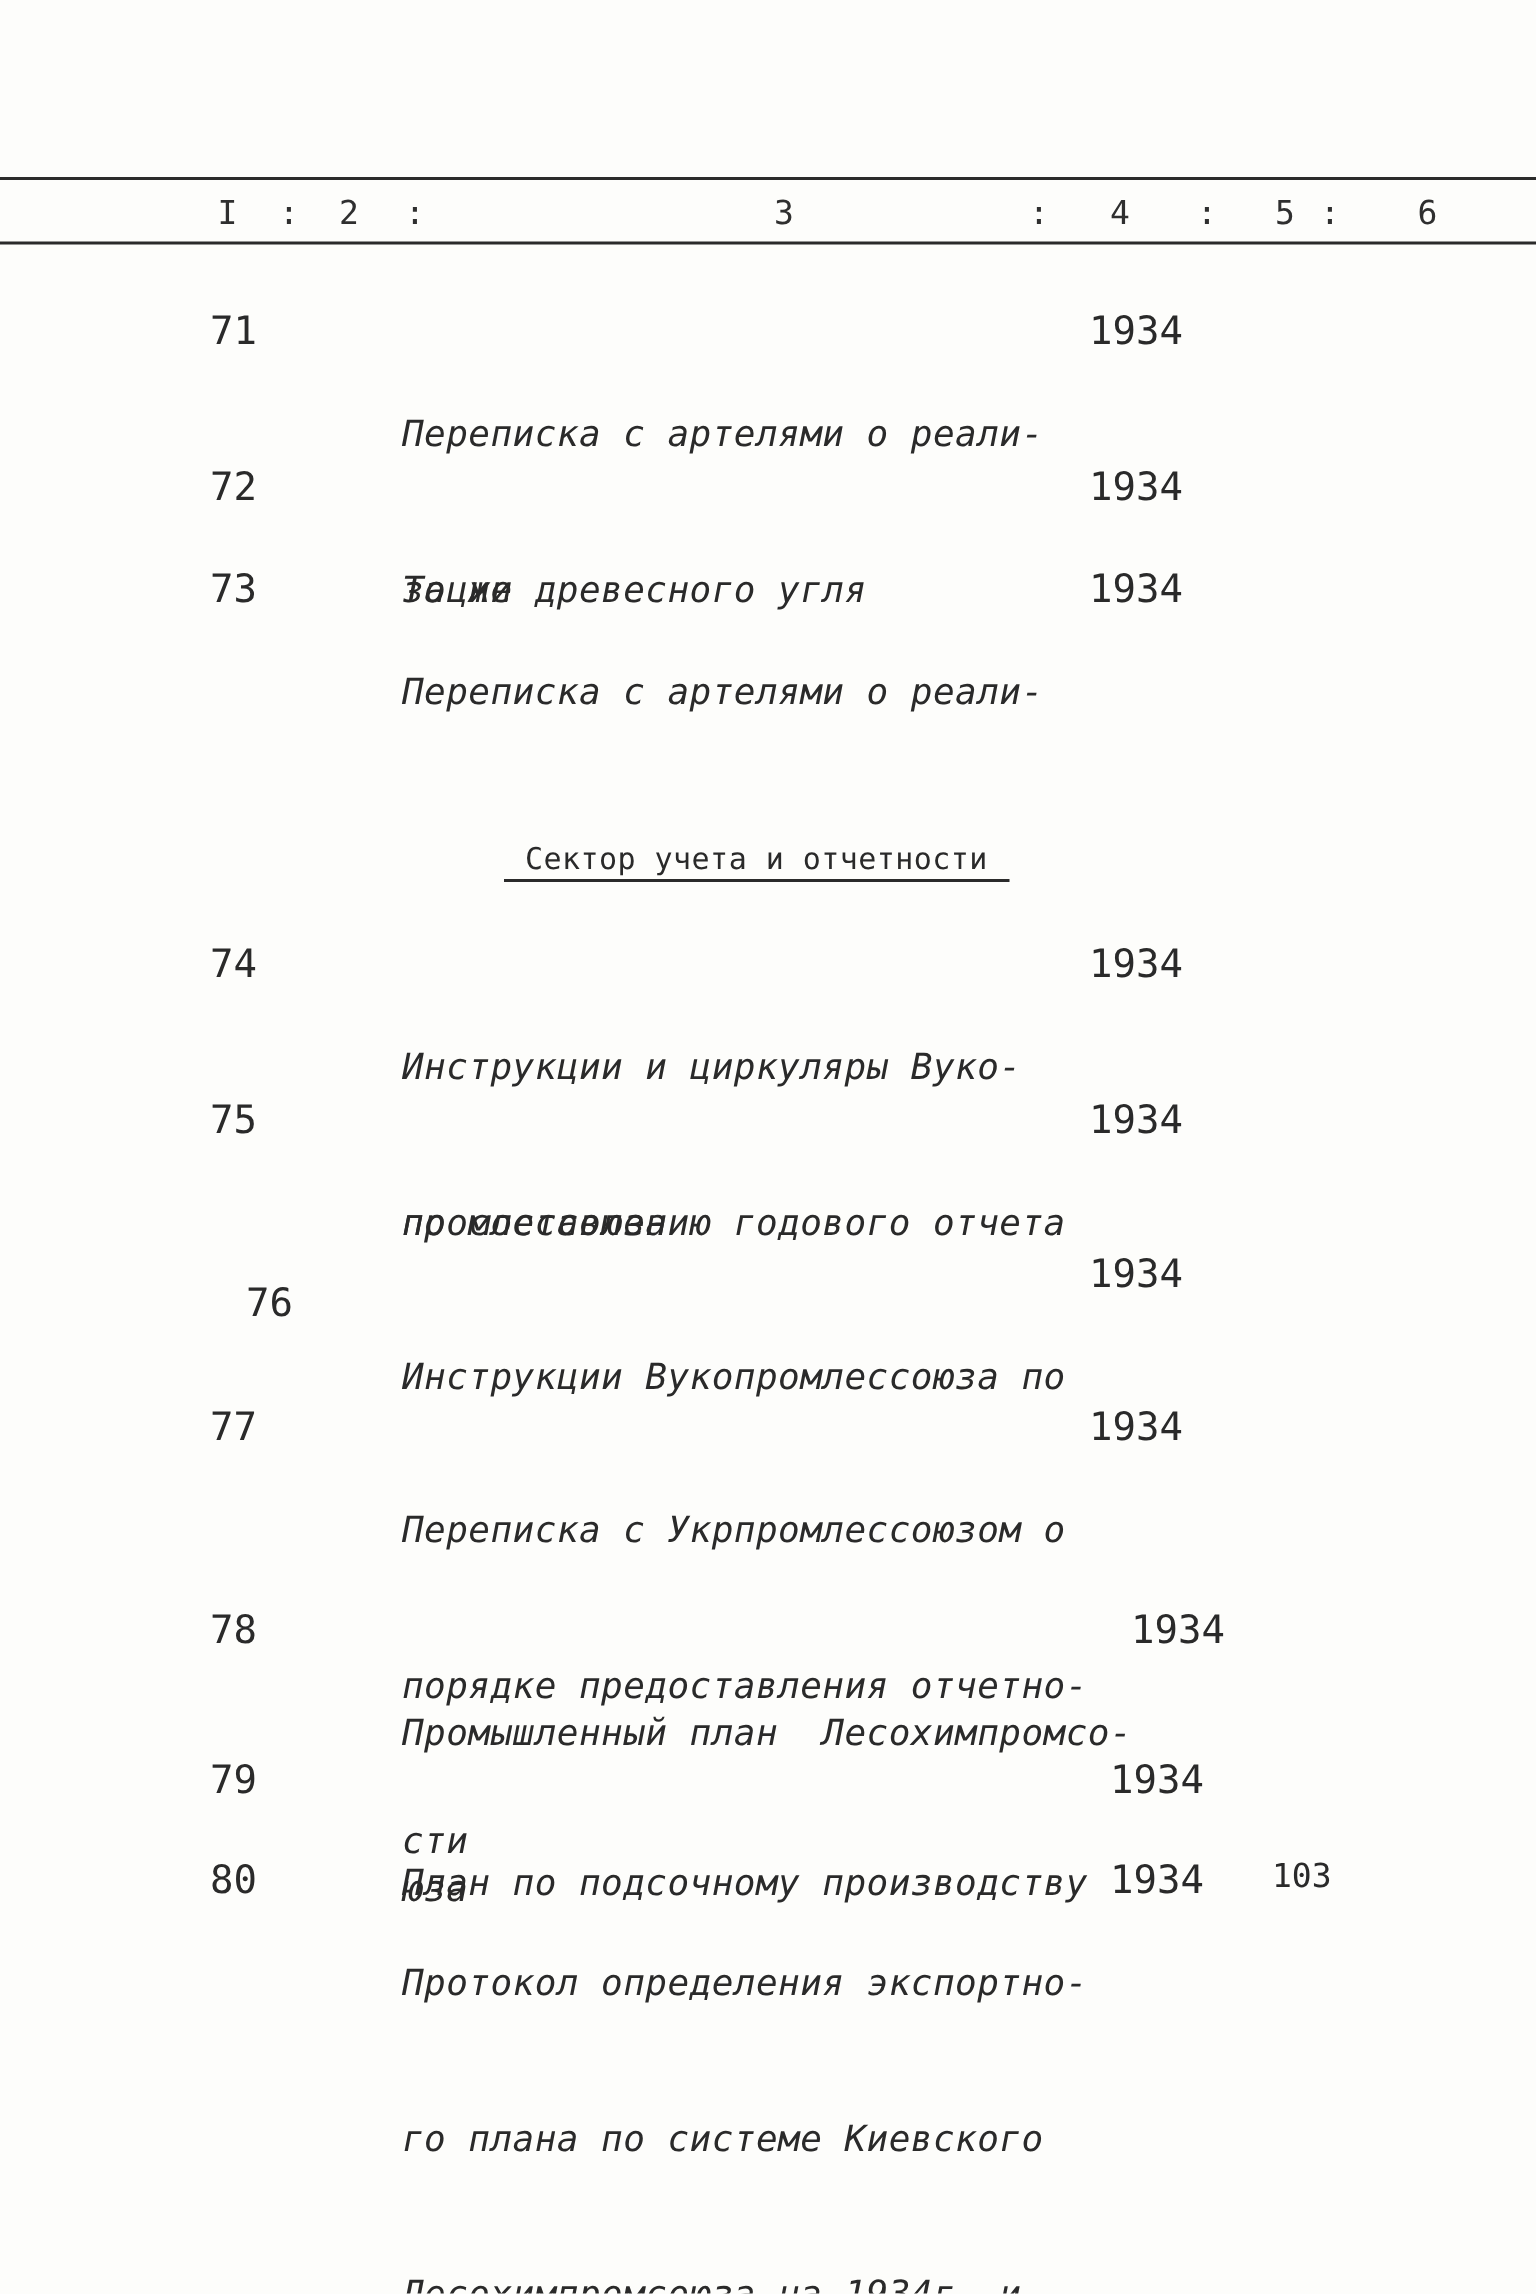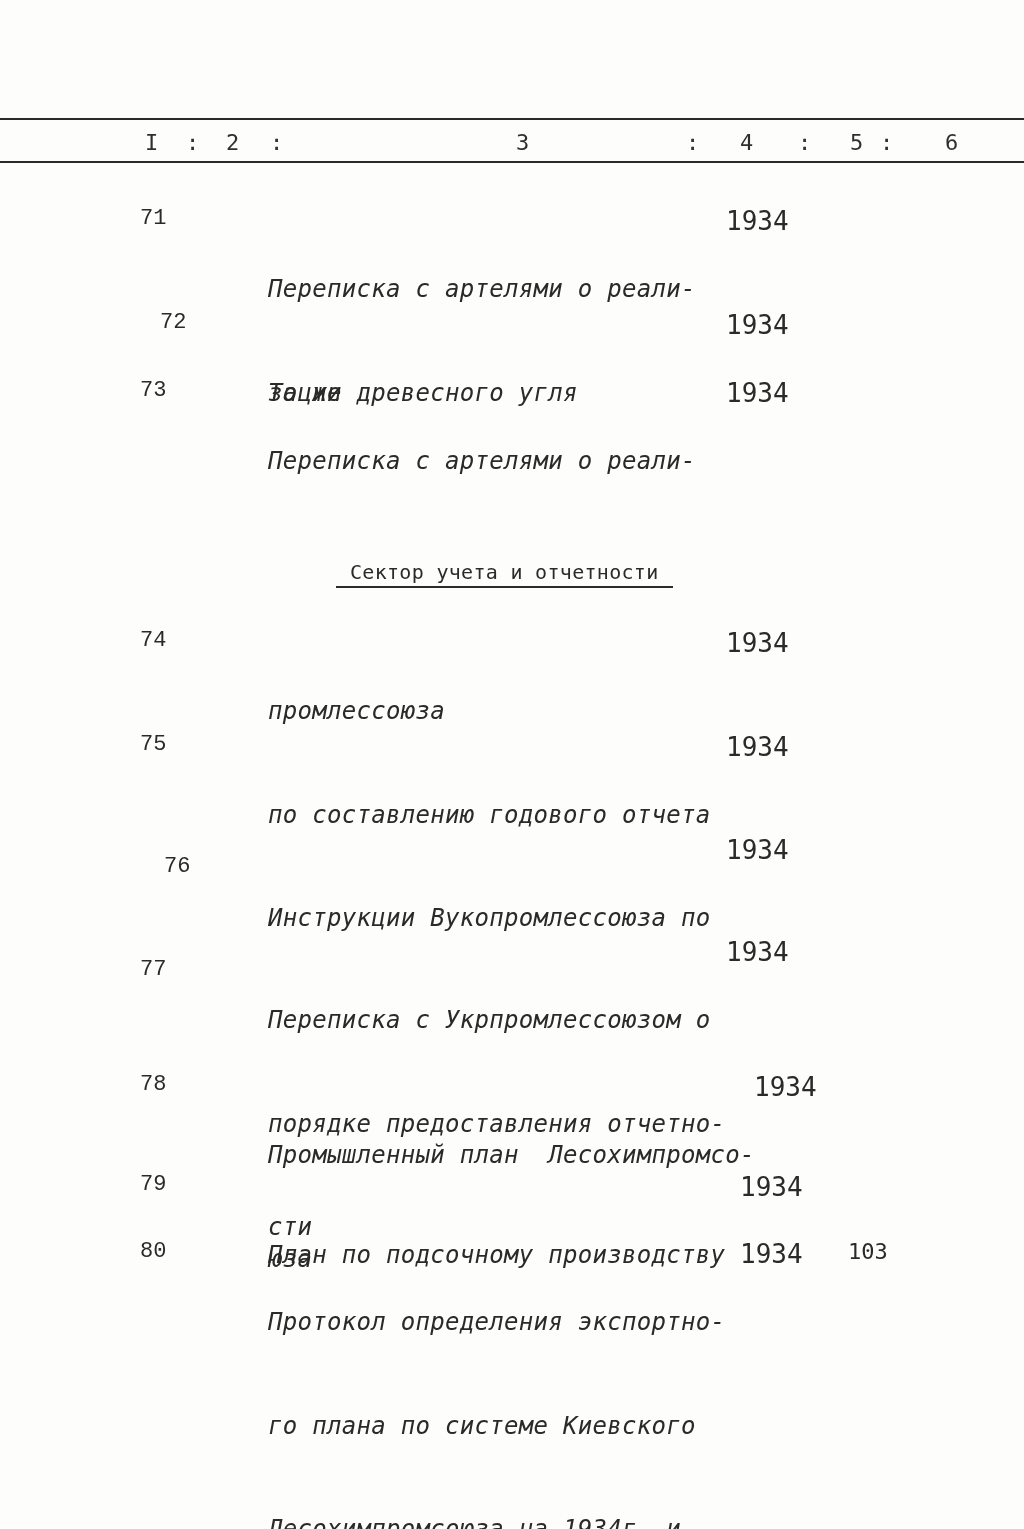--- a/index.html
+++ b/index.html
@@ -3,21 +3,21 @@
 <meta charset="utf-8">
 <style>
   html, body { margin: 0; padding: 0; }
   body {
     width: 1024px; height: 1529px; position: relative; overflow: hidden;
     background: #fdfdfb; color: #2a2a2a;
     font-family: "DejaVu Sans Mono", "Liberation Mono", monospace;
   }
   .rule { position: absolute; left: 0; width: 1024px; height: 2px; background: #2b2b2b; }
   .hdr { position: absolute; top: 130px; font-size: 22px; letter-spacing: 1px; color: #2f2f2f; }
-  .num { position: absolute; left: 140px; font-size: 22px; font-family: Liberation Mono, monospace; }
+  .num { position: absolute; left: 140px; font-size: 26px; }
   .desc { position: absolute; left: 268px; font-size: 24px; line-height: 34.5px; white-space: pre; letter-spacing: 0.3px; font-style: italic; }
   .year { position: absolute; font-size: 26px; }
   .col6 { position: absolute; left: 848px; font-size: 22px; }
   .section { position: absolute; left: 336px; top: 560px; font-size: 20px; letter-spacing: 0.3px;
     border-bottom: 2px solid #2b2b2b; padding: 0 14px 2px 14px; white-space: pre; }
 </style>
 </head>
 <body>
 
 <div class="rule" style="top:118px;"></div>
@@ -38,40 +38,41 @@
 <div>
   <span class="num" style="top:206px;">71</span>
   <div class="desc" style="top:203px;">
     <div>Переписка с артелями о реали-</div>
     <div>зации древесного угля</div>
   </div>
   <span class="year" style="left:726px; top:206px;">1934</span>
 </div>
 
 <div>
-  <span class="num" style="top:310px;margin-left:20px;">72</span>
+  <span class="num" style="top:310px;">72</span>
   <div class="desc" style="top:307px;">
     <div>То же</div>
   </div>
   <span class="year" style="left:726px; top:310px;">1934</span>
 </div>
 
 <div>
   <span class="num" style="top:378px;">73</span>
   <div class="desc" style="top:375px;">
     <div>Переписка с артелями о реали-</div>
   </div>
   <span class="year" style="left:726px; top:378px;">1934</span>
 </div>
 
 <div class="section">Сектор учета и отчетности</div>
 
 <div>
   <span class="num" style="top:628px;">74</span>
   <div class="desc" style="top:625px;">
+    <div>Инструкции и циркуляры Вуко-</div>
     <div>промлессоюза</div>
   </div>
   <span class="year" style="left:726px; top:628px;">1934</span>
 </div>
 
 <div>
   <span class="num" style="top:732px;">75</span>
   <div class="desc" style="top:729px;">
     <div>по составлению годового отчета</div>
   </div>
@@ -80,21 +81,21 @@
 
 <div>
   <span class="num" style="top:854px;margin-left:24px;">76</span>
   <div class="desc" style="top:832px;">
     <div>Инструкции Вукопромлессоюза по</div>
   </div>
   <span class="year" style="left:726px; top:835px;">1934</span>
 </div>
 
 <div>
-  <span class="num" style="top:937px;margin-top:20px;">77</span>
+  <span class="num" style="top:937px;">77</span>
   <div class="desc" style="top:934px;">
     <div>Переписка с Укрпромлессоюзом о</div>
     <div>порядке предоставления отчетно-</div>
     <div>сти</div>
   </div>
   <span class="year" style="left:726px; top:937px;">1934</span>
 </div>
 
 <div>
   <span class="num" style="top:1072px;">78</span>

